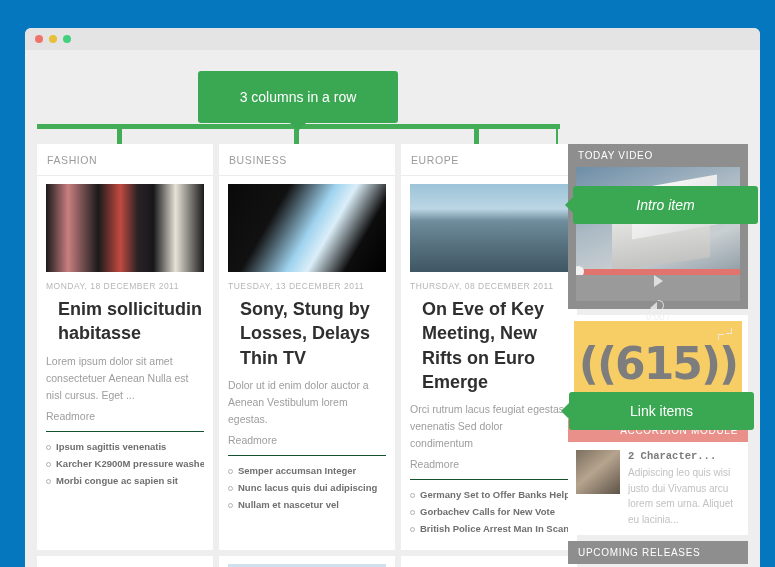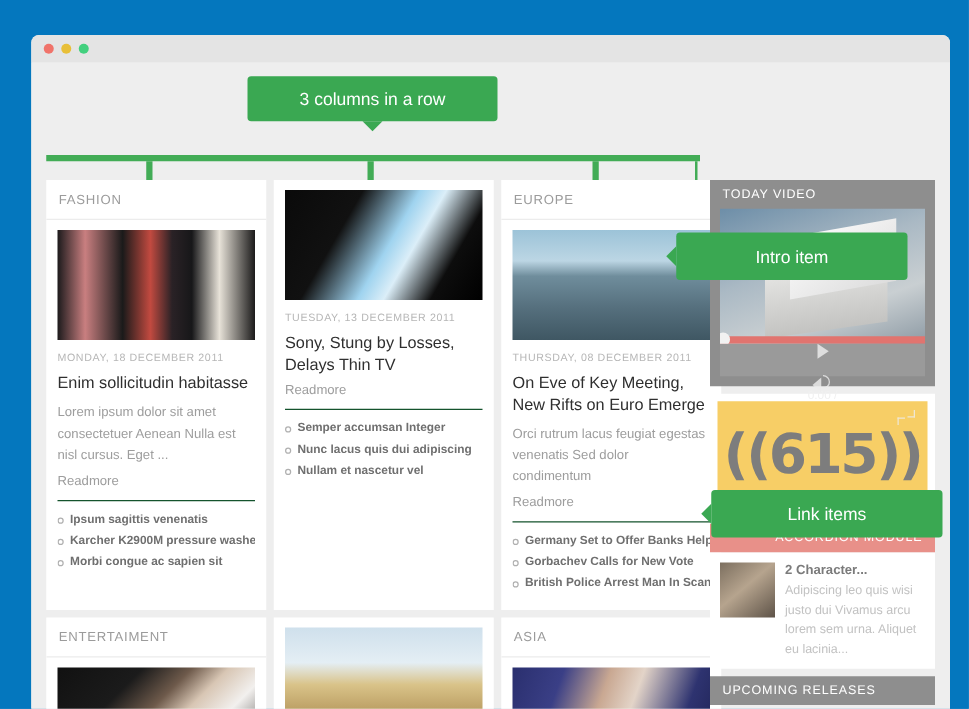--- a/index.html
+++ b/index.html
@@ -72,22 +72,22 @@
     background: #3aa852;
     color: #ffffff;
     display: flex;
     align-items: center;
     justify-content: center;
     font-size: 14px;
     border-radius: 3px;
     z-index: 40;
   }
   #callout-top {
-    left: 173px; top: 11px;
-    width: 200px; height: 36px;
+    left: 173px; top: 21px;
+    width: 200px; height: 52px;
   }
   #callout-top::after {
     content: "";
     position: absolute;
     left: 50%; bottom: -8px;
     margin-left: -8px;
     border-left: 8px solid transparent;
     border-right: 8px solid transparent;
     border-top: 8px solid #3aa852;
   }
@@ -96,21 +96,21 @@
   }
   .callout-right::before {
     content: "";
     position: absolute;
     left: -8px; top: 50%;
     margin-top: -8px;
     border-top: 8px solid transparent;
     border-bottom: 8px solid transparent;
     border-right: 8px solid #3aa852;
   }
-  #callout-intro { left: 516px; top: 136px; }
+  #callout-intro { left: 548px; top: 136px; font-style: italic; }
   #callout-link  { left: 544px; top: 342px; }
 
   
   #content-grid {
     position: absolute;
     left: 12px; top: 94px;
     width: 711px;
   }
   .card-row { display: flex; gap: 6px; margin-bottom: 6px; }
   .card {
@@ -134,24 +134,25 @@
     overflow: hidden;
   }
   .card-date {
     margin-top: 9px;
     font-size: 8.5px;
     letter-spacing: 0.5px;
     color: #b6b6b6;
   }
   .card-title {
     margin-top: 6px;
-    font-size: 13px;
-    font-weight: normal;
+    font-size: 18px;
+    font-weight: bold;
     color: #2f2f2f;
     line-height: 1.35;
+    margin-left: 12px;
   }
   .card-excerpt {
     margin-top: 7px;
     font-size: 10.5px;
     color: #9d9d9d;
     line-height: 1.62;
   }
   .card-readmore {
     margin-top: 6px;
     font-size: 10.5px;
@@ -335,20 +336,21 @@
     width: 44px; height: 44px;
     flex: 0 0 44px;
     background: linear-gradient(140deg,#7c6f5f 0%,#b6a48e 45%,#5e5348 100%);
   }
   #accordion-text { min-width: 0; }
   #accordion-title {
     font-size: 10.5px;
     color: #7b7b7b;
     font-weight: bold;
     margin-bottom: 3px;
+    font-family: Liberation Mono, monospace;
   }
   #accordion-desc {
     font-size: 10px;
     color: #c2c2c2;
     line-height: 1.55;
   }
 
   
   .t-fashion {
     background: linear-gradient(90deg,#1c1a1c 0%,#c97f80 14%,#1a1a1a 33%,#c24a40 47%,
@@ -407,24 +409,26 @@
             <div class="card-readmore">Readmore</div>
             <ul class="card-links">
               <li>Ipsum sagittis venenatis</li>
               <li>Karcher K2900M pressure washer</li>
               <li>Morbi congue ac sapien sit</li>
             </ul>
           </div>
         </div>
 
         <div class="card">
+          <div class="card-header">BUSINESS</div>
           <div class="card-body">
             <div class="card-thumb t-business"></div>
             <div class="card-date">TUESDAY, 13 DECEMBER 2011</div>
             <div class="card-title">Sony, Stung by Losses, Delays Thin TV</div>
+            <div class="card-excerpt">Dolor ut id enim dolor auctor a Aenean Vestibulum lorem egestas.</div>
             <div class="card-readmore">Readmore</div>
             <ul class="card-links">
               <li>Semper accumsan Integer</li>
               <li>Nunc lacus quis dui adipiscing</li>
               <li>Nullam et nascetur vel</li>
             </ul>
           </div>
         </div>
 
         <div class="card">

